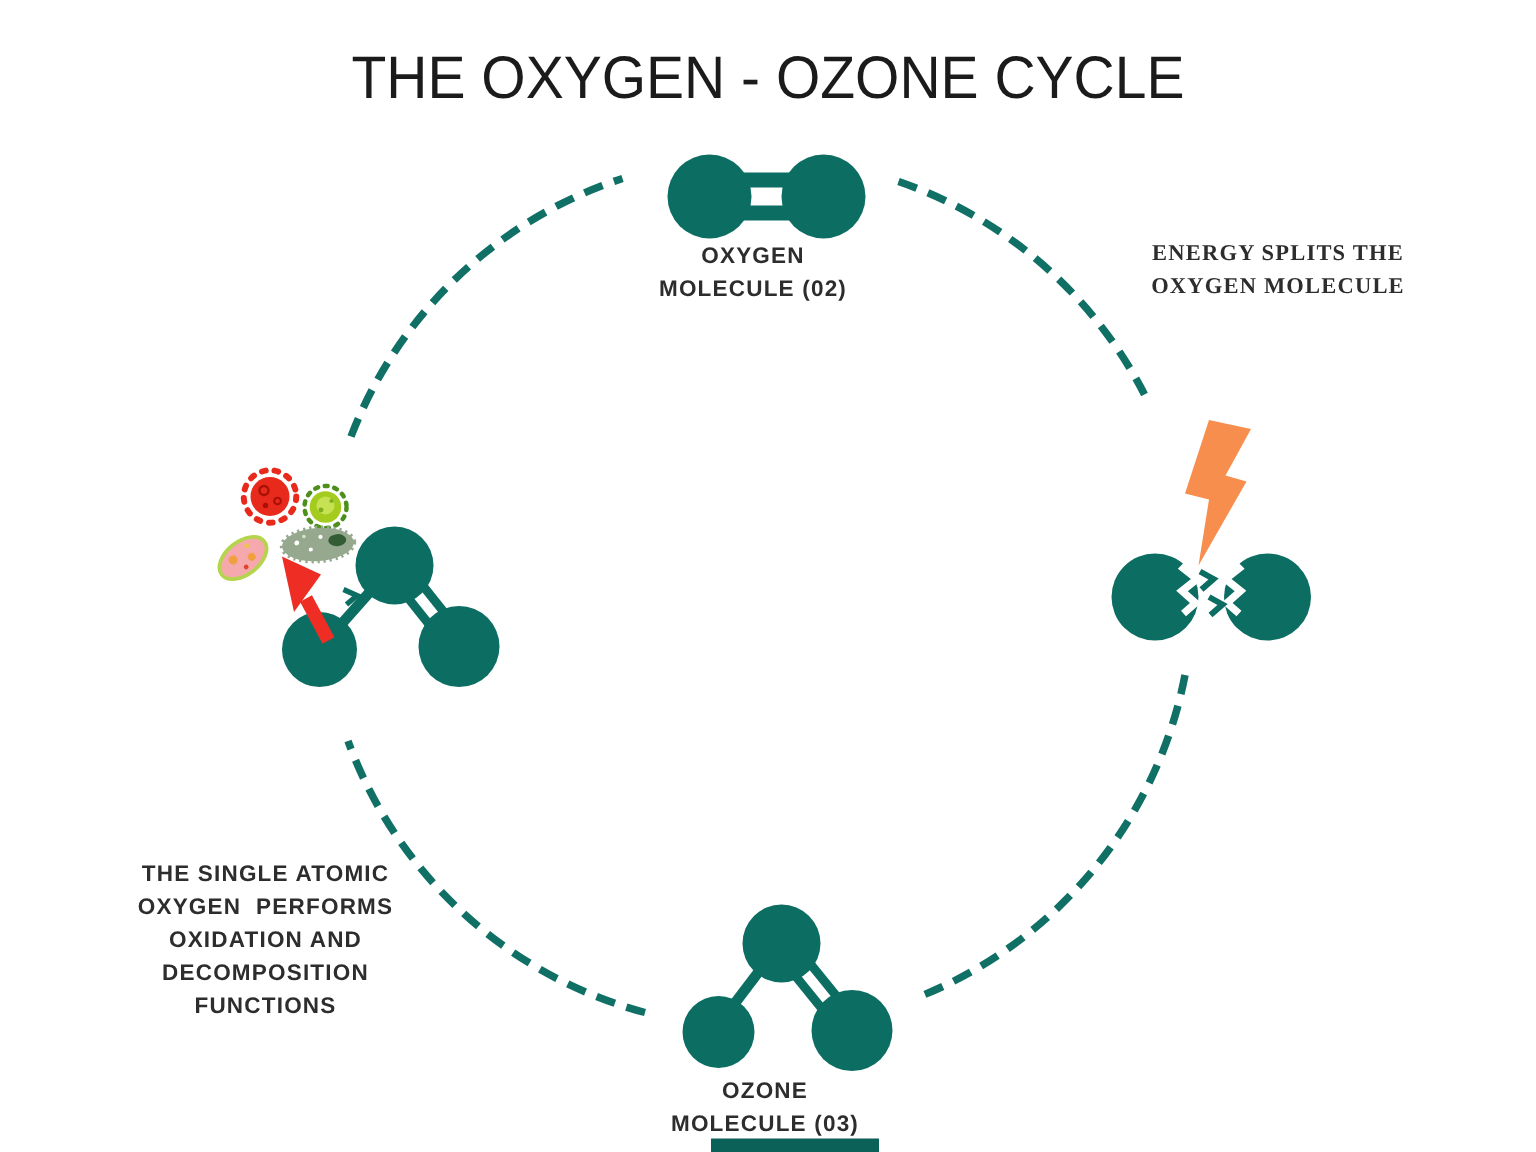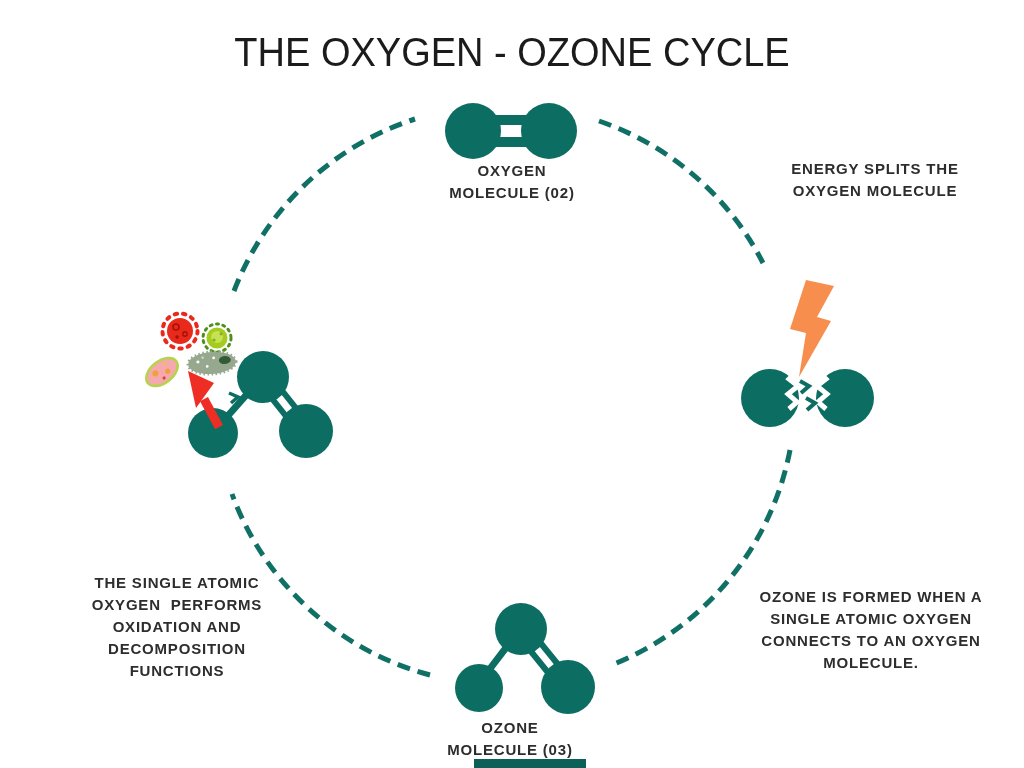--- a/index.html
+++ b/index.html
@@ -4,22 +4,22 @@
 <style>
   html,body{margin:0;padding:0;background:#ffffff;}
   #canvas{position:relative;width:1024px;height:768px;background:#ffffff;overflow:hidden;
           font-family:"Liberation Sans",sans-serif;}
   .title{position:absolute;top:30px;left:0;width:1024px;margin:0;text-align:center;
          font-family:"Liberation Sans",sans-serif;font-weight:400;font-size:40px;
          color:#1b1b1b;letter-spacing:0px;transform:scaleX(0.95);}
   .caption{position:absolute;font-weight:bold;font-size:15px;line-height:22px;
            letter-spacing:0.8px;color:var(--text_dark);text-align:center;white-space:pre;}
   #cap-top-left{left:60px;top:146px;width:250px;}
-  #cap-top-right{left:760px;top:158px;width:230px;}
-  #lbl-oxygen{left:402px;top:160px;width:220px;}
+  #cap-top-right{left:737px;top:158px;width:230px;font-family:Liberation Serif, serif;}
+  #lbl-oxygen{left:392px;top:160px;width:220px;}
   #cap-bottom-left{left:62px;top:572px;width:230px;}
   #cap-bottom-right{left:741px;top:586px;width:260px;}
   #lbl-ozone{left:400px;top:717px;width:220px;}
   svg{position:absolute;left:0;top:0;}
   .fill-teal{fill:var(--molecule_teal);}
   .stroke-teal{stroke:var(--molecule_teal);fill:none;}
   .dash{stroke:var(--dash_teal);stroke-width:5;fill:none;stroke-dasharray:13 8;}
   .bolt{fill:var(--lightning_orange);}
   .arrow{fill:var(--arrow_red);}
   .arrow-line{stroke:var(--arrow_red);stroke-width:9;}
@@ -33,24 +33,20 @@
 
   <div class="caption" id="cap-top-right">ENERGY SPLITS THE
 OXYGEN MOLECULE</div>
   <div class="caption" id="lbl-oxygen">OXYGEN
 MOLECULE (02)</div>
   <div class="caption" id="cap-bottom-left">THE SINGLE ATOMIC
 OXYGEN  PERFORMS
 OXIDATION AND
 DECOMPOSITION
 FUNCTIONS</div>
-  <div class="caption" id="cap-bottom-right">OZONE IS FORMED WHEN A
-SINGLE ATOMIC OXYGEN
-CONNECTS TO AN OXYGEN
-MOLECULE.</div>
   <div class="caption" id="lbl-ozone">OZONE
 MOLECULE (03)</div>
 
   <svg width="1024" height="768" viewBox="0 0 1024 768">
 
     <g>
       <path class="dash" d="M599,121 A290,290 0 0 1 763,263"></path>
       <path class="dash" d="M790,450 A290,290 0 0 1 614,664"></path>
       <path class="dash" d="M430,675 A290,290 0 0 1 232,494"></path>
       <path class="dash" d="M234,291 A290,290 0 0 1 415,119"></path>

